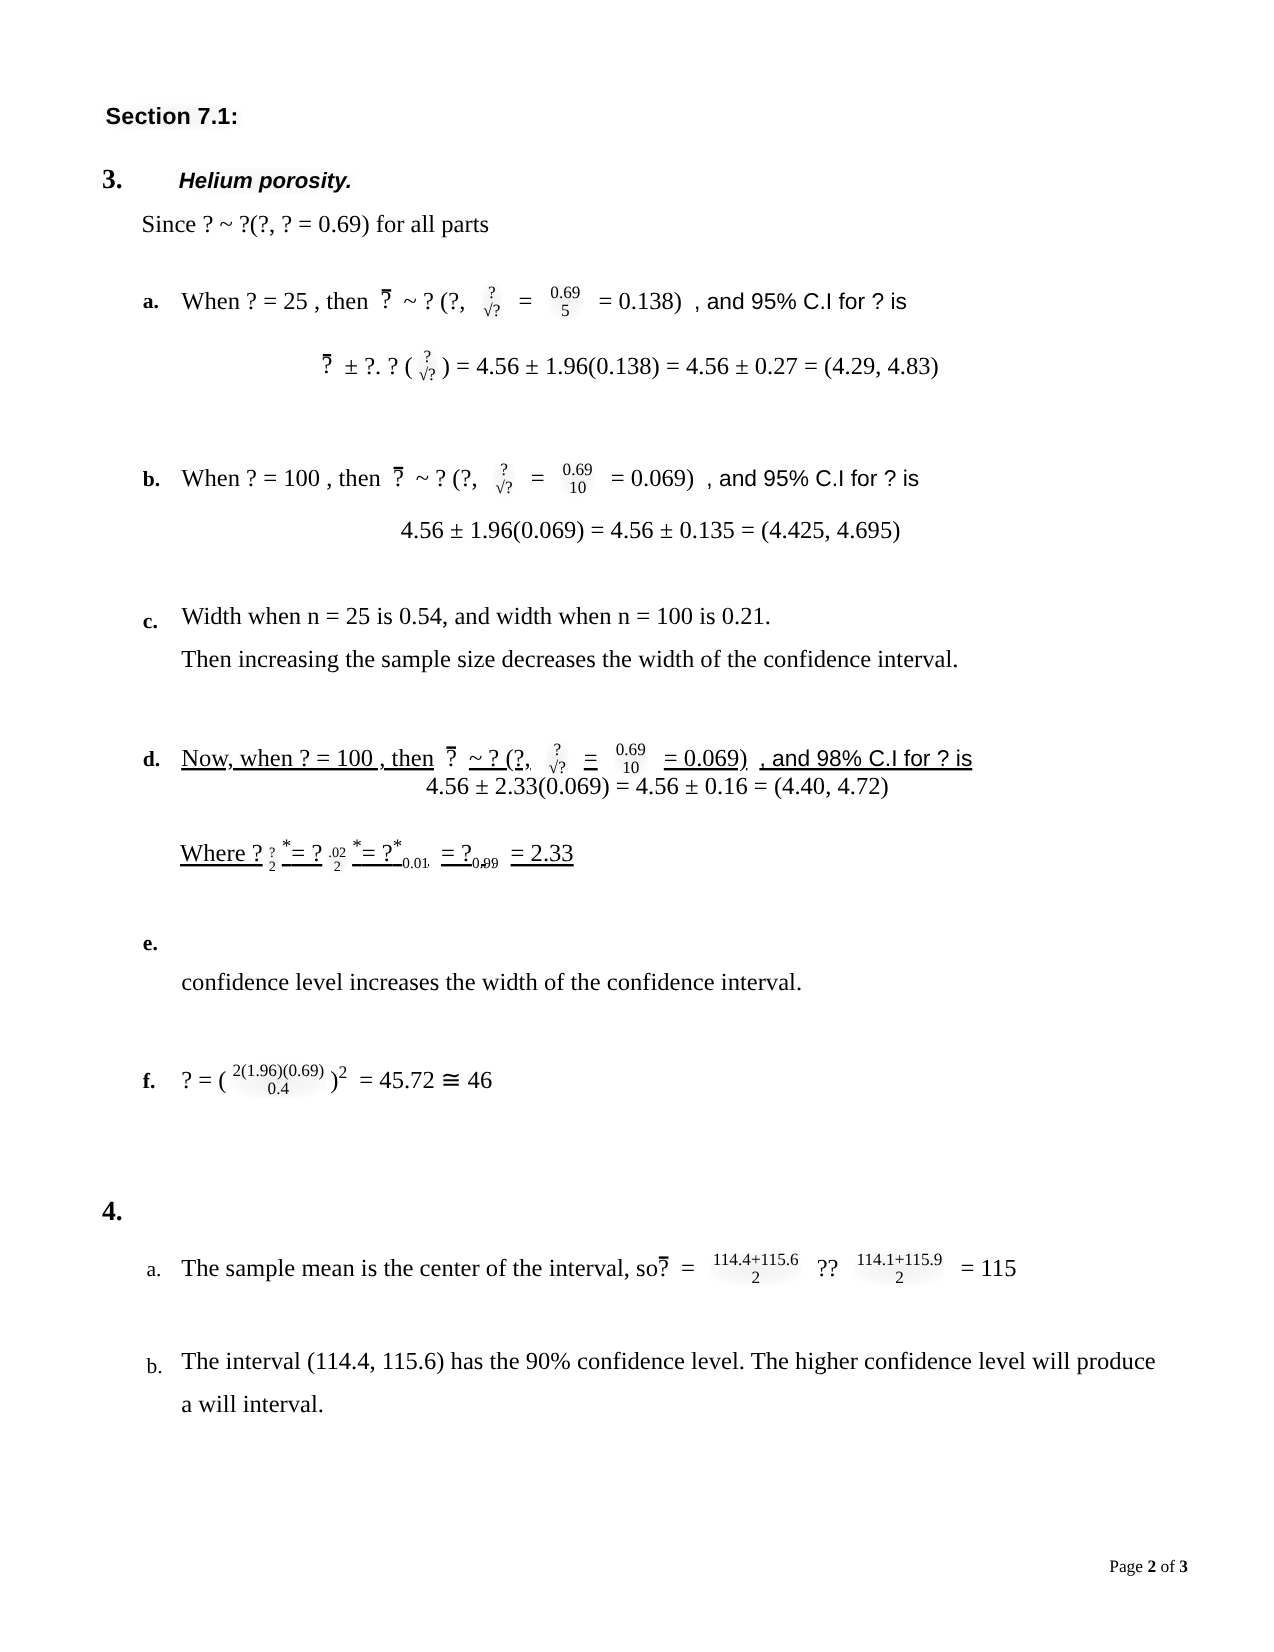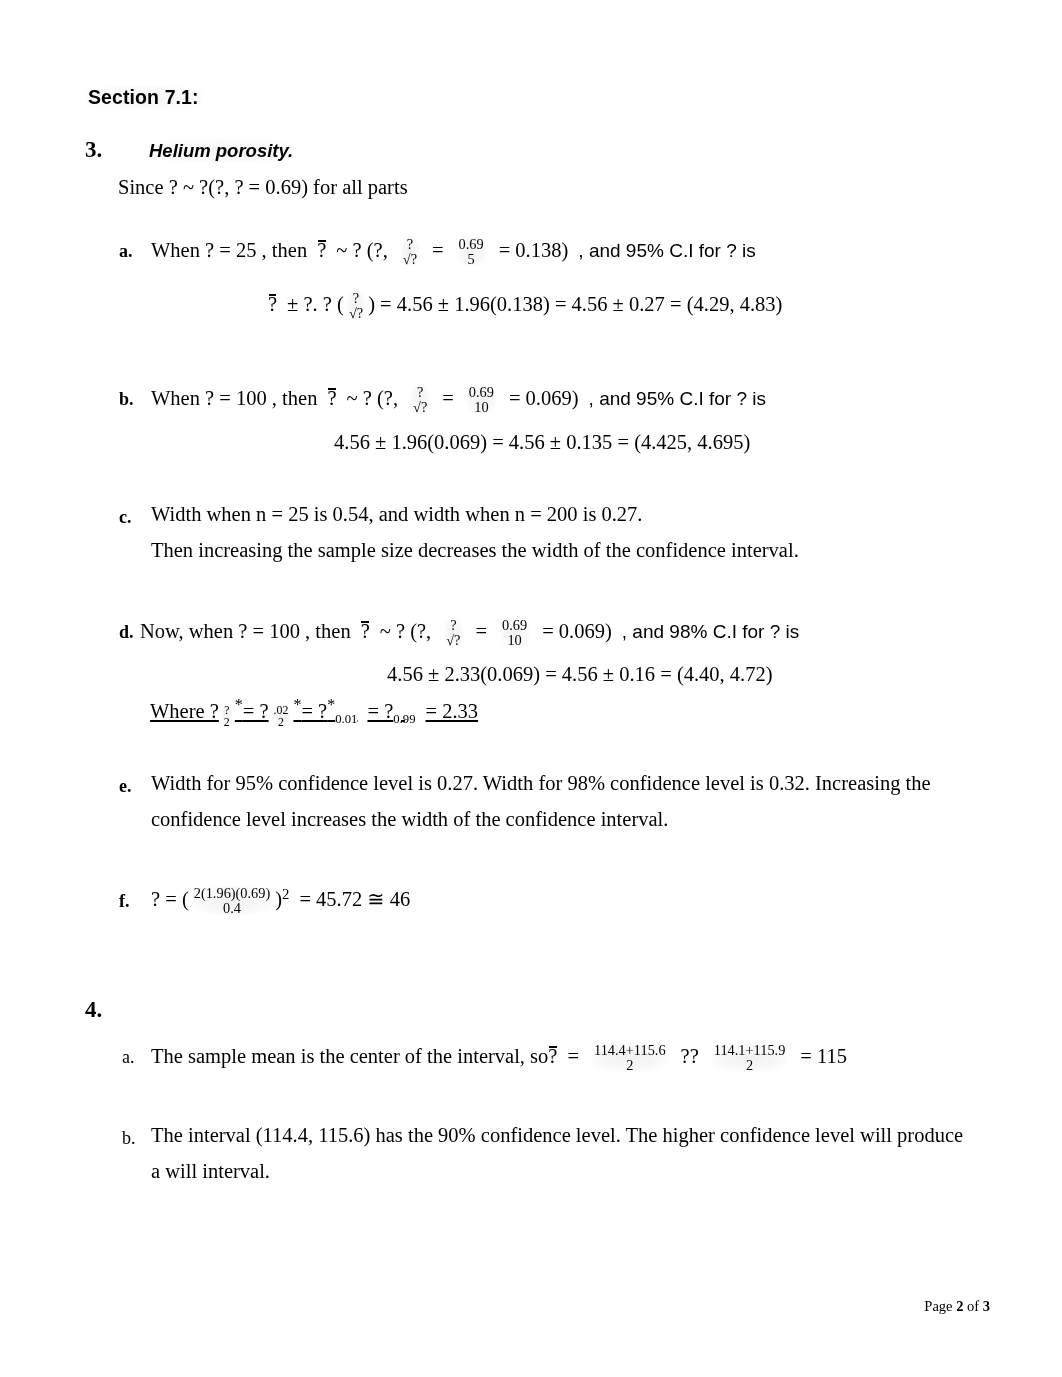--- a/index.html
+++ b/index.html
@@ -172,47 +172,46 @@
         <span class="num">?</span>
         <span class="den">√?</span>
       </span><span class="sp"></span><span>=</span><span class="sp"></span><span class="frac eqbox">
         <span class="num">0.69</span>
         <span class="den">10</span>
       </span><span class="sp"></span><span>= 0.069)</span><span class="sp"></span><span class="sans" style="font-size:19px;">, and 95% C.I for ? is</span>
   </div>
   <div class="line" style="left:334px; top:432px;">4.56 ± 1.96(0.069) = 4.56 ± 0.135 = (4.425, 4.695)</div>
 
   <div class="itemlbl bold" style="left:119px; top:507px;">c.</div>
-  <div class="line" style="left:151px; top:504px;">Width when n = 25 is 0.54, and width when n = 200 is 0.27.</div>
+  <div class="line" style="left:151px; top:504px;">Width when n = 25 is 0.54, and width when n = 100 is 0.21.</div>
   <div class="line" style="left:151px; top:540px;">Then increasing the sample size decreases the width of the confidence interval.</div>
 
   <div class="itemlbl bold" style="left:119px; top:622px;">d.</div>
-  <div class="line" style="left:140px; top:619px;">
+  <div class="line" style="left:151px; top:619px;text-decoration:underline;">
     <span>Now, when   ? = 100   , then</span><span class="sp"></span><span class="bar">?</span><span class="sp"></span><span>~ ? (?,</span><span class="sp"></span><span class="frac eqbox">
         <span class="num">?</span>
         <span class="den">√?</span>
       </span><span class="sp"></span><span>=</span><span class="sp"></span><span class="frac eqbox">
         <span class="num">0.69</span>
         <span class="den">10</span>
       </span><span class="sp"></span><span>= 0.069)</span><span class="sp"></span><span class="sans" style="font-size:19px;">, and 98% C.I for ? is</span>
   </div>
-  <div class="line" style="left:355px; top:664px;margin-left:32px;">4.56 ± 2.33(0.069) = 4.56 ± 0.16 = (4.40, 4.72)</div>
+  <div class="line" style="left:355px; top:646px;">4.56 ± 2.33(0.069) = 4.56 ± 0.16 = (4.40, 4.72)</div>
 
   <div class="line" style="left:150px; top:701px;text-decoration:underline;">
     <span>Where ?</span><span class="frac tiny eqbox" style="top:3px;">
         <span class="num">?</span>
         <span class="den">2</span>
       </span><sup class="star">*</sup><span>=   ?</span><span class="frac tiny eqbox" style="top:3px;">
         <span class="num">.02</span>
         <span class="den">2</span>
       </span><sup class="star">*</sup><span>=   ?</span><sup class="star">*</sup><sub class="sm">0.01</sub><span class="sp"></span><span>= ?</span><sub class="sm">0.99</sub><span class="sp"></span><span>= 2.33</span>
   </div>
 
   <div class="itemlbl bold" style="left:119px; top:776px;">e.</div>
-  <div class="line" style="left:151px; top:773px;">Width for 95% confidence level is 0.27.  Width for 98% confidence level is 0.32.  Increasing the</div>
   <div class="line" style="left:151px; top:809px;">confidence level increases the width of the confidence interval.</div>
 
   <div class="itemlbl bold" style="left:119px; top:891px;">f.</div>
   <div class="line" style="left:151px; top:887px;">
     <span>? = (</span><span class="frac eqbox">
         <span class="num">2(1.96)(0.69)</span>
         <span class="den">0.4</span>
       </span><span>)</span><span class="supnum">2</span><span class="sp"></span><span>= 45.72 ≅ 46</span>
   </div>
 

